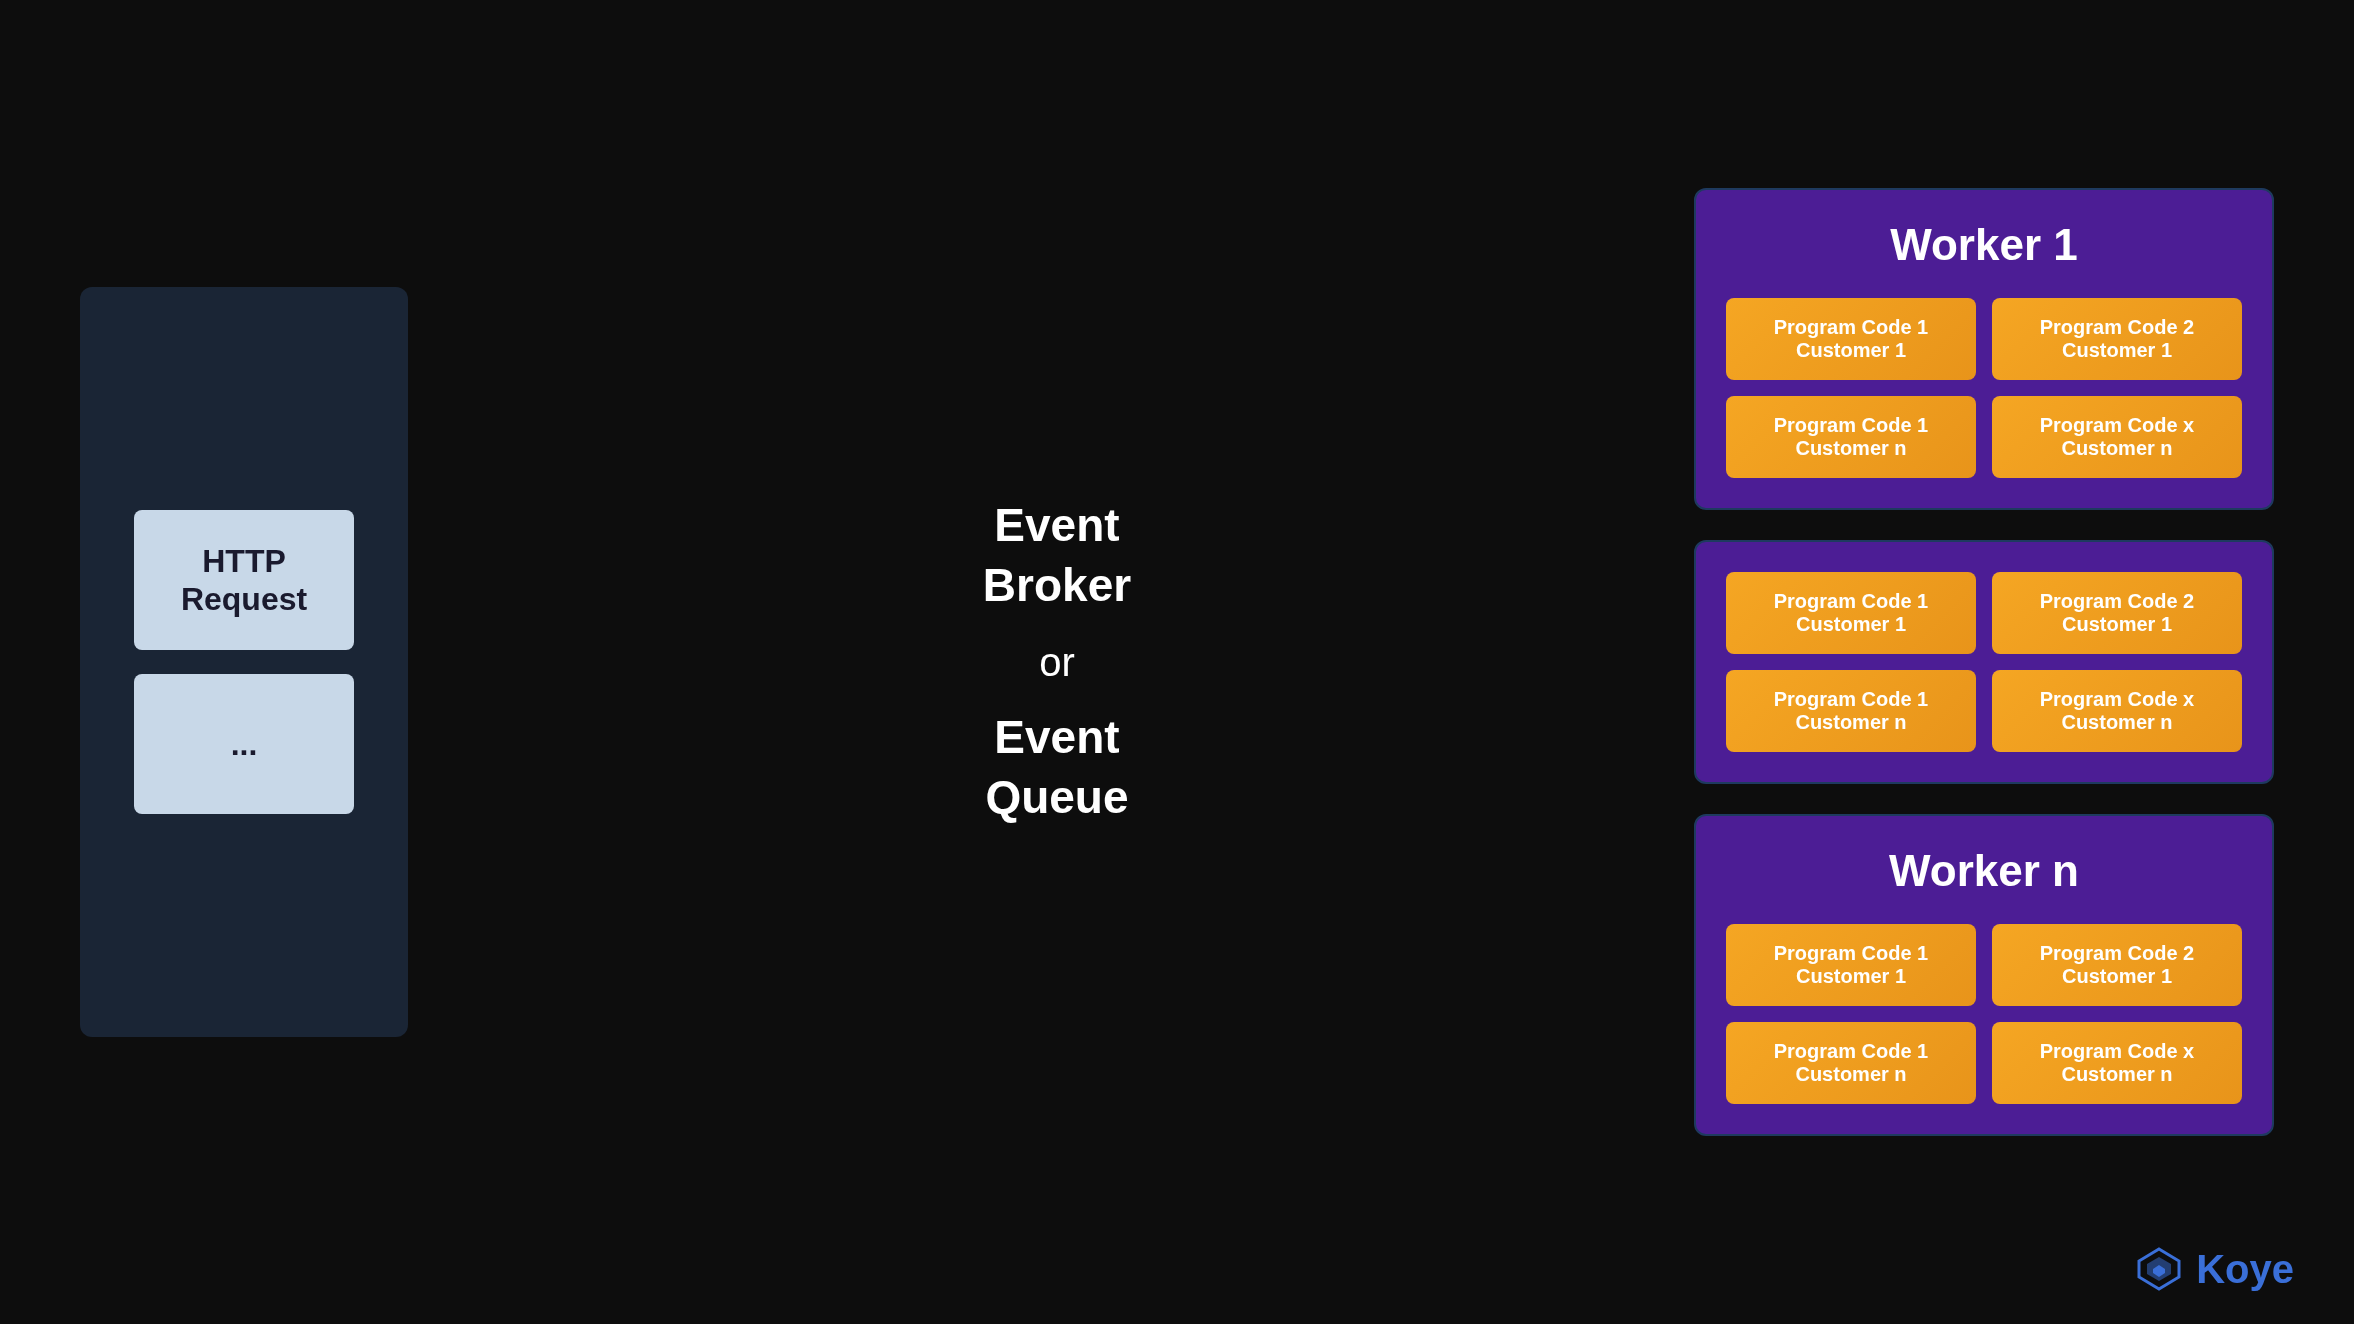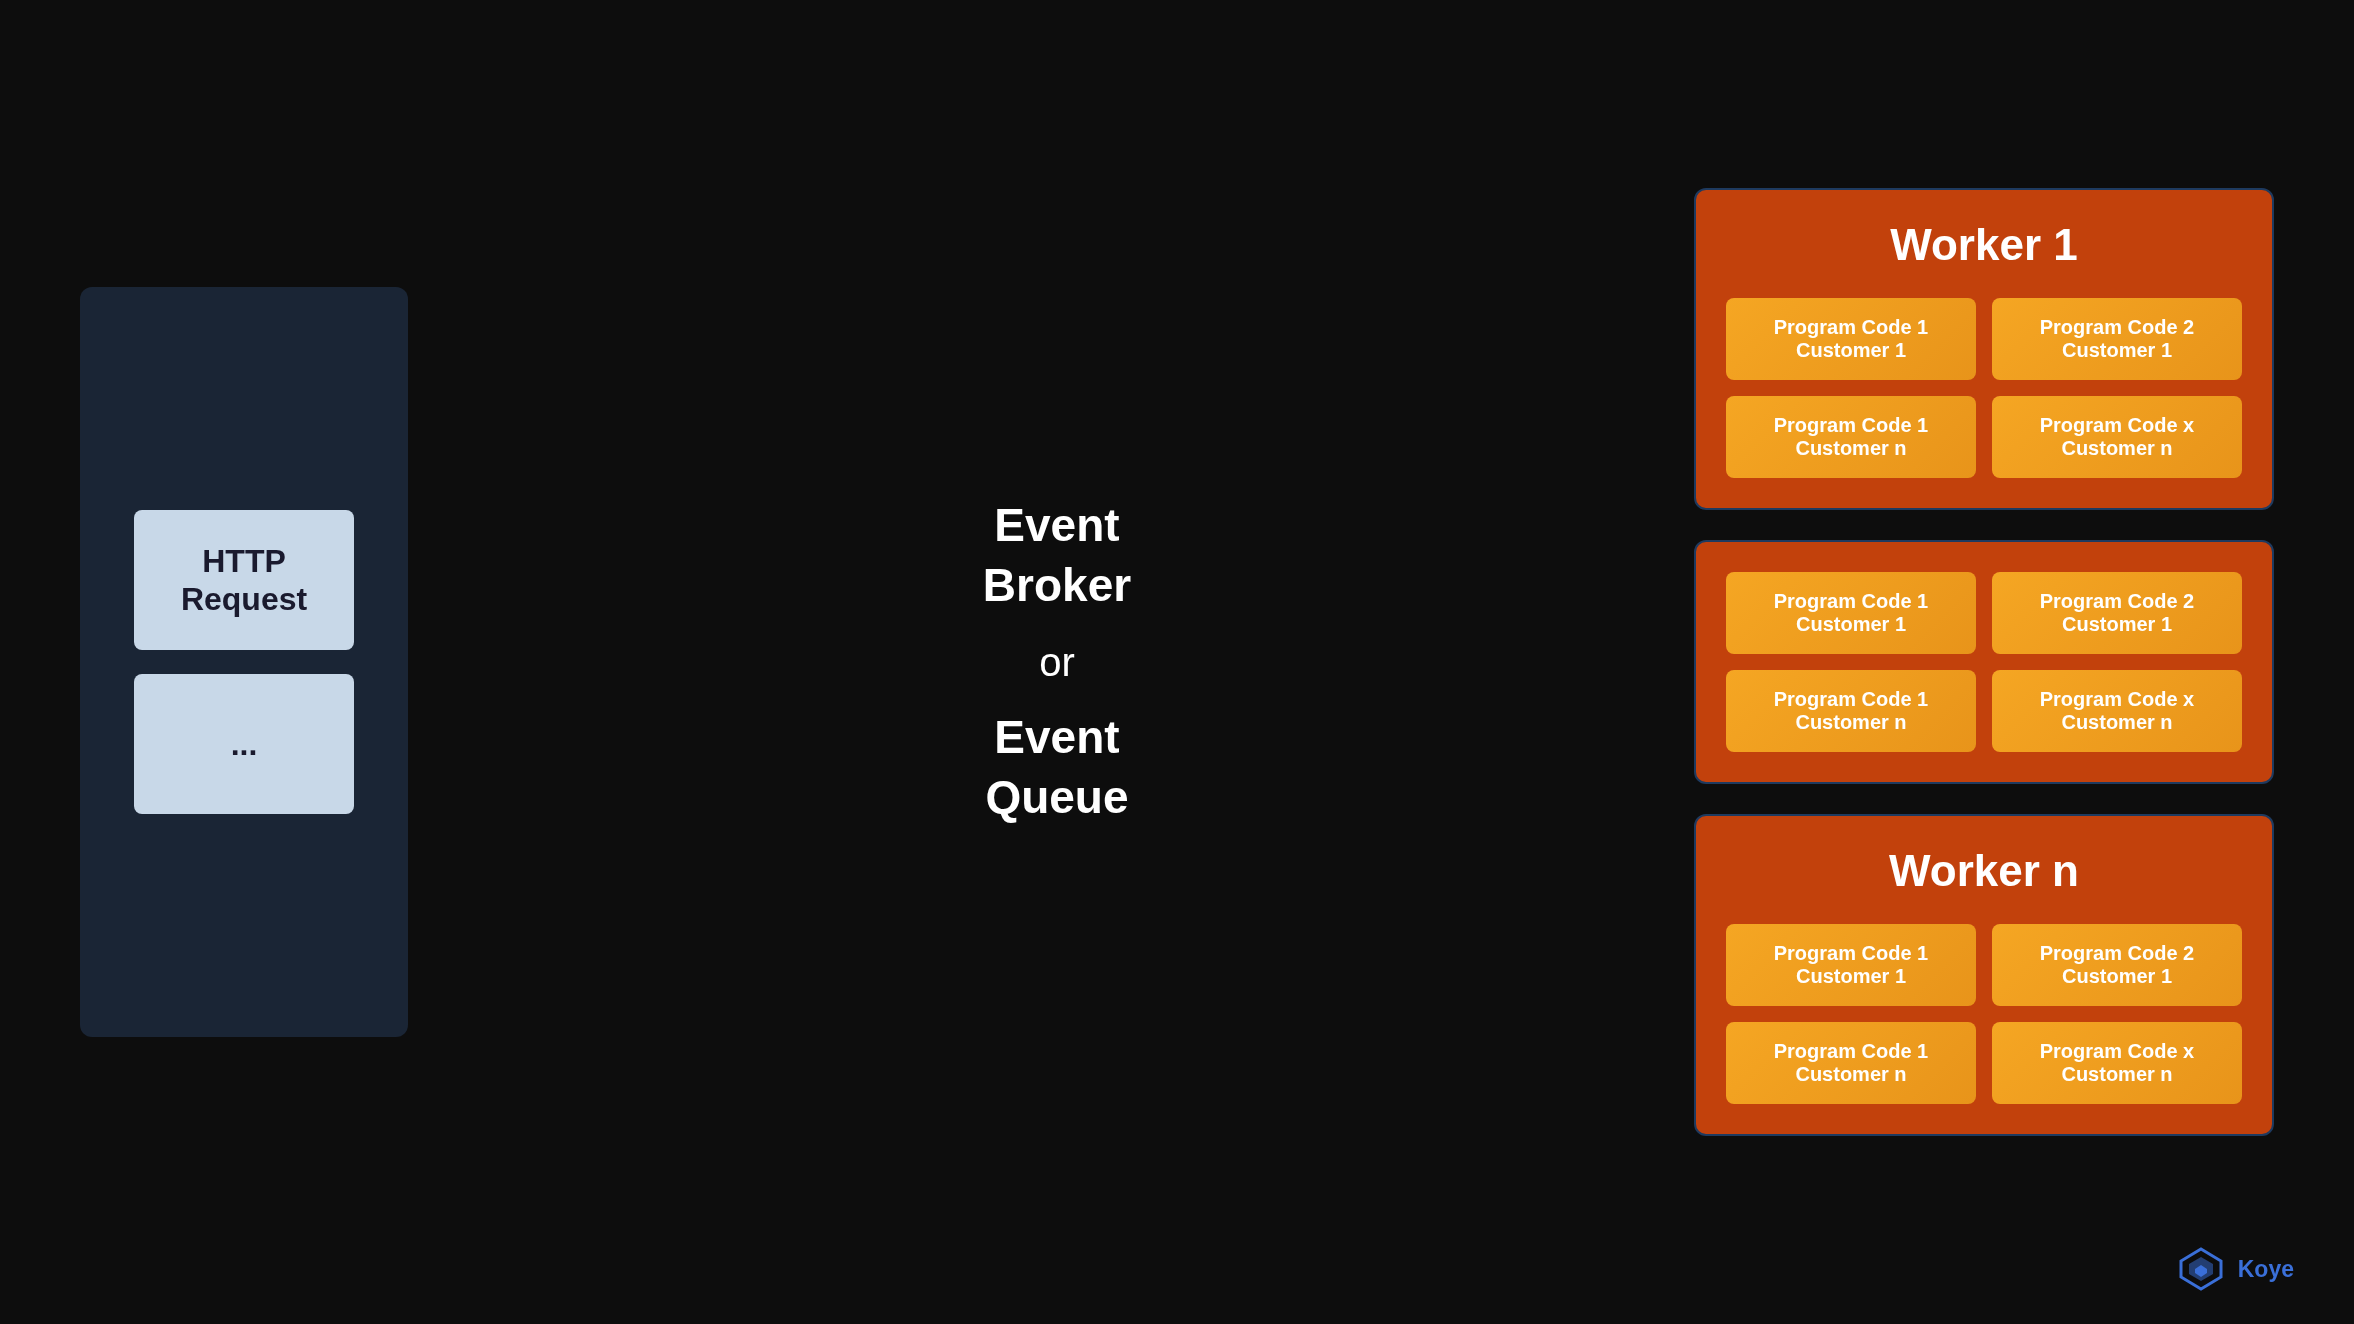--- a/index.html
+++ b/index.html
@@ -89,21 +89,21 @@
 
     
     .right-panel {
       display: flex;
       flex-direction: column;
       gap: 30px;
       width: 580px;
     }
 
     .worker-box {
-      background-color: #c2410c;
+      background-color: #4c1d95;
       border: 2px solid #1e3a5f;
       border-radius: 12px;
       padding: 30px 30px 30px 30px;
     }
 
     .worker-title {
       font-size: 44px;
       font-weight: 800;
       color: #ffffff;
       text-align: center;
@@ -137,21 +137,21 @@
       align-items: center;
       gap: 12px;
     }
 
     .logo-icon {
       width: 50px;
       height: 50px;
     }
 
     .logo-text {
-      font-size: 23px;
+      font-size: 40px;
       font-weight: 700;
       color: #3a6fd8;
     }
   </style>
 </head>
 <body>
 
 <div class="main-container">
 
   <div class="left-panel">

